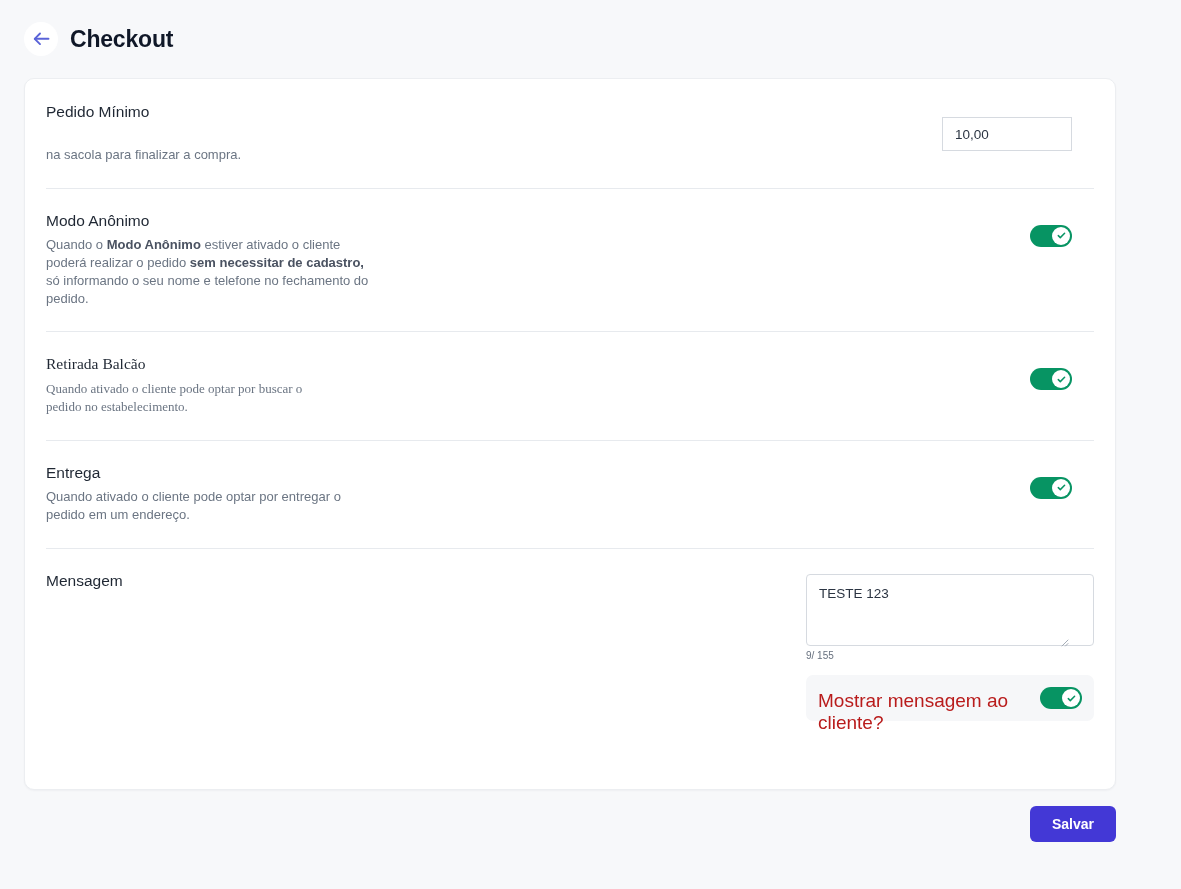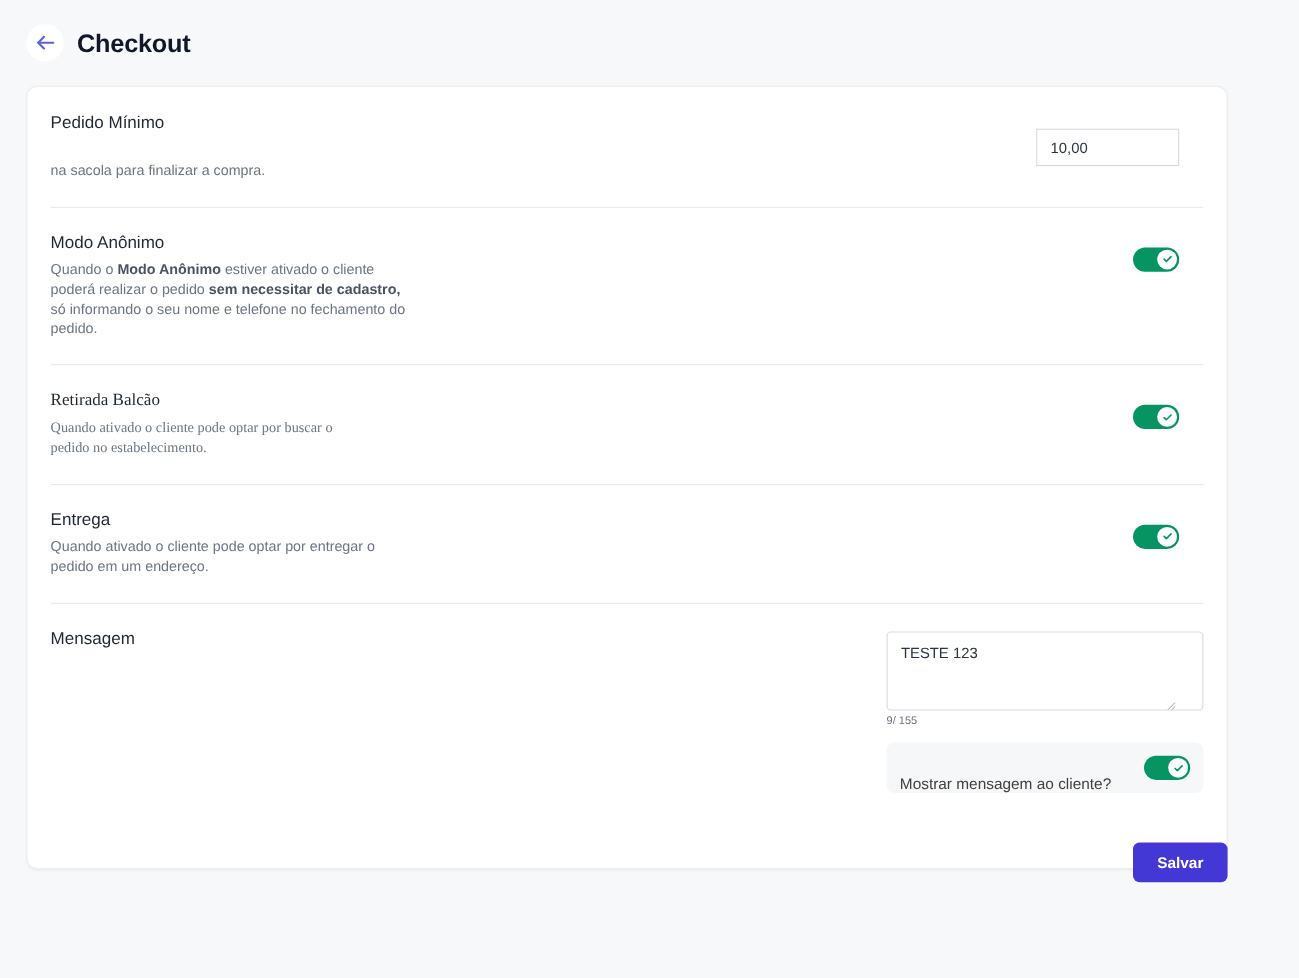--- a/index.html
+++ b/index.html
@@ -182,30 +182,30 @@
     width: 288px;
     height: 46px;
     background: #f6f7f9;
     border-radius: 7px;
     display: flex;
     align-items: center;
     justify-content: space-between;
     padding: 0 12px;
   }
   .show-message-label {
-    font-size: 14px;
-    color: #404040;
+    font-size: 19px;
+    color: #b91c1c;
     margin-top: 27px;
   }
 
   
   .footer {
     position: absolute;
     left: 24px;
-    top: 766px;
+    top: 806px;
     width: 1092px;
     display: flex;
     justify-content: flex-end;
   }
   .save-button {
     background: #4338d6;
     color: #ffffff;
     border: none;
     border-radius: 6px;
     height: 36px;

